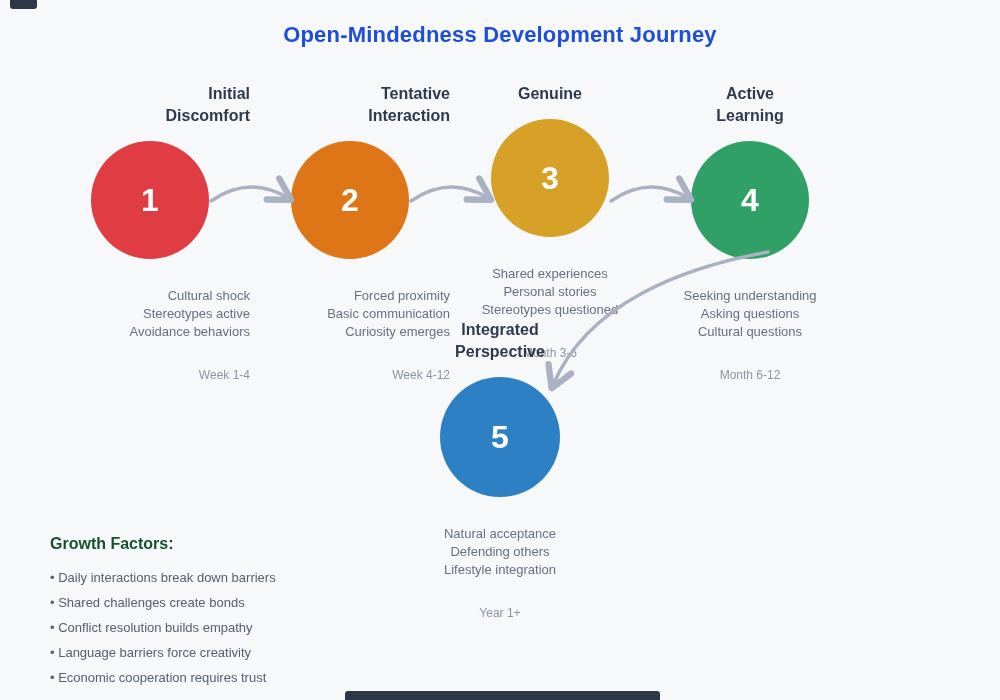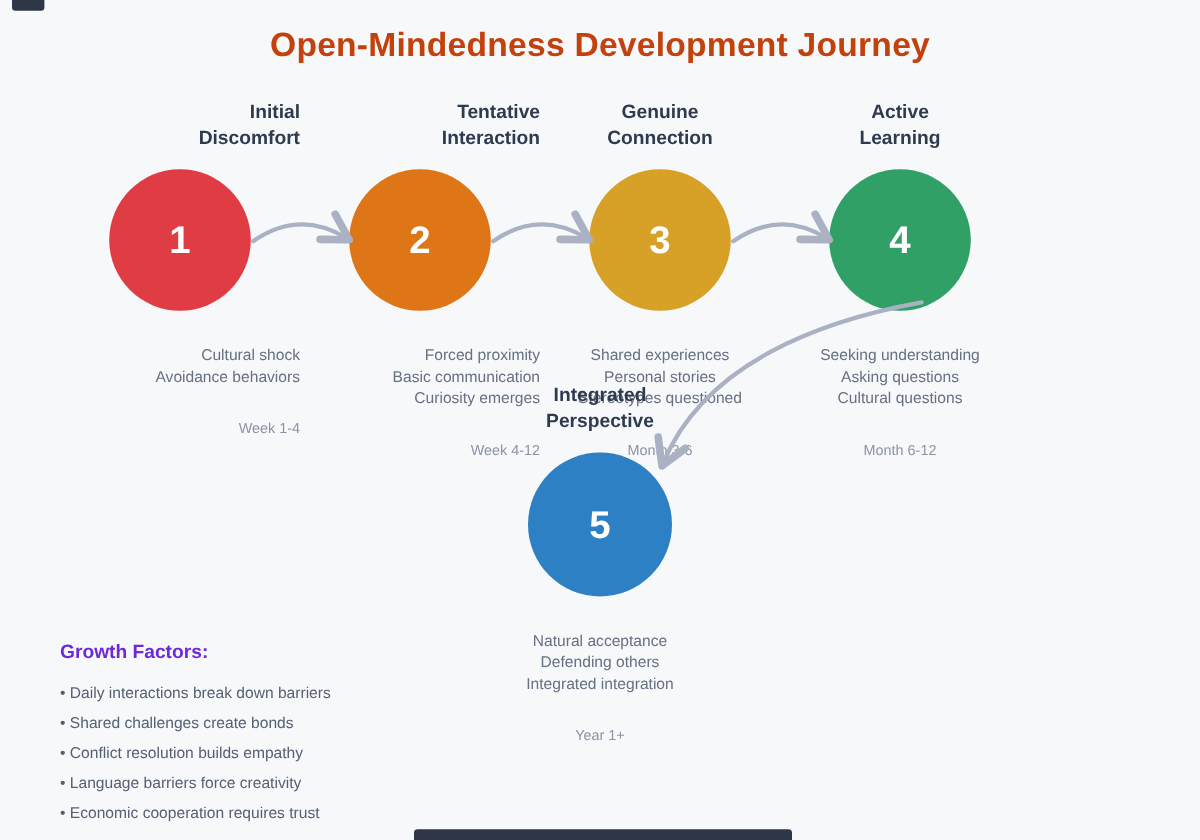--- a/index.html
+++ b/index.html
@@ -9,22 +9,22 @@
     width: 1000px; height: 700px;
     background: #f7f8fa;
     font-family: "Liberation Sans", "DejaVu Sans", sans-serif;
     overflow: hidden;
   }
 
   .page-title {
     position: absolute;
     top: 22px; left: 0; width: 1000px;
     text-align: center;
-    font-size: 28px; font-weight: bold;
-    color: #c2410c;
+    font-size: 22px; font-weight: bold;
+    color: #1d4ed8;
     letter-spacing: 0.2px;
   }
 
   .stage {
     position: absolute;
     width: 200px;
     text-align: center;
     z-index: 1;
   }
   .stage-1 { left: 50px;  top: 83px; text-align: right; }
@@ -108,20 +108,21 @@
 <div class="stage stage-1">
   <div class="stage-name">
     <div>Initial</div>
     <div>Discomfort</div>
   </div>
   <div class="circle" style="background-color: rgb(224, 60, 67);">
     <span class="circle-number">1</span>
   </div>
   <div class="stage-desc">
     <div>Cultural shock</div>
+    <div>Stereotypes active</div>
     <div>Avoidance behaviors</div>
   </div>
   <div class="stage-time">Week 1-4</div>
 </div>
 
 <div class="stage stage-2">
   <div class="stage-name">
     <div>Tentative</div>
     <div>Interaction</div>
   </div>
@@ -132,21 +133,20 @@
     <div>Forced proximity</div>
     <div>Basic communication</div>
     <div>Curiosity emerges</div>
   </div>
   <div class="stage-time">Week 4-12</div>
 </div>
 
 <div class="stage stage-3">
   <div class="stage-name">
     <div>Genuine</div>
-    <div>Connection</div>
   </div>
   <div class="circle" style="background-color: rgb(215, 161, 39);">
     <span class="circle-number">3</span>
   </div>
   <div class="stage-desc">
     <div>Shared experiences</div>
     <div>Personal stories</div>
     <div>Stereotypes questioned</div>
   </div>
   <div class="stage-time">Month 3-6</div>
@@ -172,39 +172,39 @@
   <div class="stage-name">
     <div>Integrated</div>
     <div>Perspective</div>
   </div>
   <div class="circle" style="background-color: rgb(46, 128, 196);">
     <span class="circle-number">5</span>
   </div>
   <div class="stage-desc">
     <div>Natural acceptance</div>
     <div>Defending others</div>
-    <div>Integrated integration</div>
+    <div>Lifestyle integration</div>
   </div>
   <div class="stage-time">Year 1+</div>
 </div>
 
 <svg class="arrows-svg" viewBox="0 0 1000 700" style="color: rgb(169, 177, 194);">
   <defs>
     <marker id="arrowhead" markerWidth="10" markerHeight="10" refX="6" refY="4.5" orient="auto">
       <path d="M1,1 L7,4.5 L1,8" fill="none" stroke="currentColor" stroke-width="1.8" stroke-linecap="round" stroke-linejoin="round"></path>
     </marker>
   </defs>
   <path d="M 211 201 C 237 183, 263 183, 288 198" fill="none" stroke="currentColor" stroke-width="3.5" stroke-linecap="round" marker-end="url(#arrowhead)"></path>
   <path d="M 411 201 C 437 183, 463 183, 488 198" fill="none" stroke="currentColor" stroke-width="3.5" stroke-linecap="round" marker-end="url(#arrowhead)"></path>
   <path d="M 611 201 C 637 183, 663 183, 688 198" fill="none" stroke="currentColor" stroke-width="3.5" stroke-linecap="round" marker-end="url(#arrowhead)"></path>
   <path d="M 768 252 C 685 267, 588 302, 553 385" fill="none" stroke="currentColor" stroke-width="3.5" stroke-linecap="round" marker-end="url(#arrowhead)"></path>
 </svg>
 
 <div class="growth">
-  <div class="growth-heading" style="color: #6d28d9;">Growth Factors:</div>
+  <div class="growth-heading" style="color: #14532d;">Growth Factors:</div>
   <ul class="growth-list">
     <li>Daily interactions break down barriers</li>
     <li>Shared challenges create bonds</li>
     <li>Conflict resolution builds empathy</li>
     <li>Language barriers force creativity</li>
     <li>Economic cooperation requires trust</li>
   </ul>
 </div>
 
 <div class="dark-strip strip-top" style="background-color: rgb(45, 55, 72);"></div>

